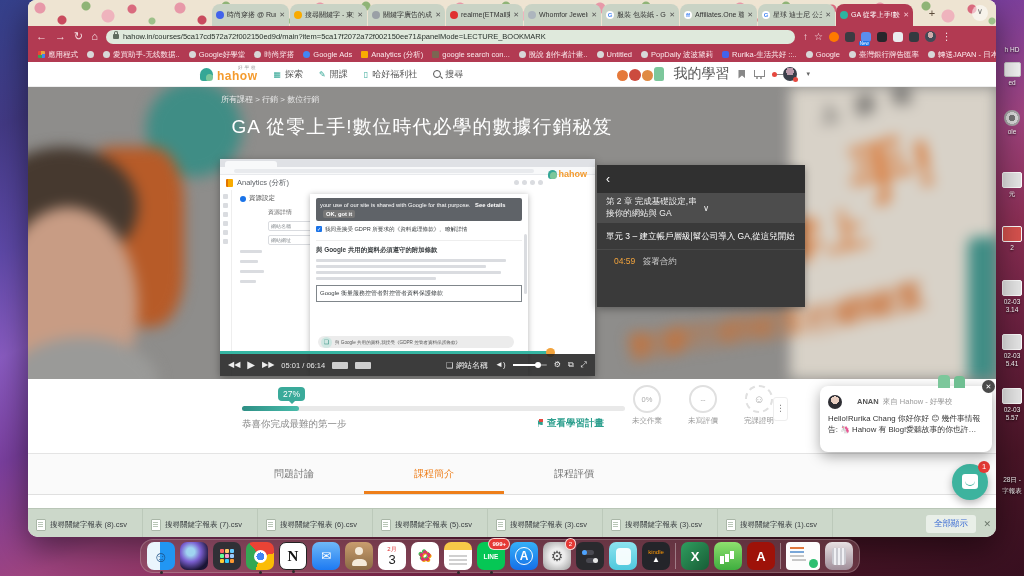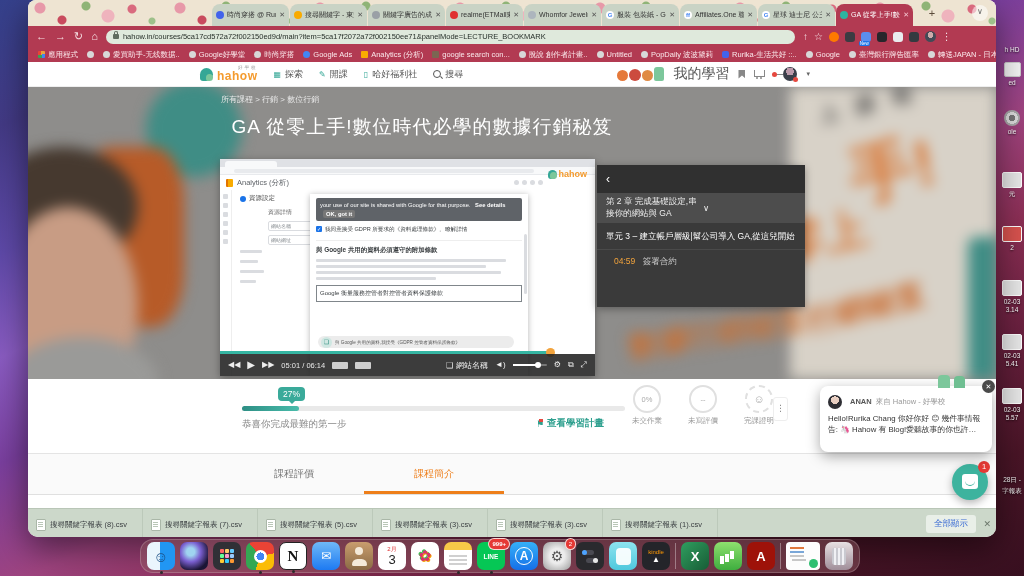--- a/index.html
+++ b/index.html
@@ -215,21 +215,21 @@
   .dl-showall{position:absolute;right:20px;top:6px;background:#e9efe8;border-radius:3px;padding:3px 8px;
               font-size:8.5px;color:#3b6cd4;}
   .dl-close{position:absolute;right:5px;top:10px;font-size:9px;color:#6a766a;}
   
   .chatpop{position:absolute;left:792px;top:386px;width:172px;height:66px;background:#fff;border-radius:8px;
            box-shadow:0 4px 14px rgba(0,0,0,.35);z-index:30;padding:9px 8px 6px;box-sizing:border-box;}
   .mascot-g{position:absolute;top:-11px;left:118px;width:12px;height:13px;background:#7cc79b;border-radius:4px 4px 0 0;}
   .mascot-g::after{content:"";position:absolute;left:16px;top:1px;width:11px;height:12px;background:#6fbf92;border-radius:4px 4px 0 0;}
   .chat-close{position:absolute;right:-3px;top:-6px;width:13px;height:13px;border-radius:50%;background:#4a4a4a;
               color:#fff;font-size:7px;text-align:center;line-height:13px;}
-  .chat-head{display:flex;align-items:center;gap:8px;}
+  .chat-head{display:flex;align-items:center;gap:15px;}
   .chat-ava{width:14px;height:14px;border-radius:50%;background:radial-gradient(circle at 50% 38%,#e9cfc2 0 4px,#2e2e34 4px);}
   .chat-meta{font-size:7.5px;color:#999;}
   .chat-meta b{color:#555;margin-right:2px;}
   .chat-msg{margin-top:4px;font-size:7.8px;color:#333;line-height:1.45;}
   .chatfab{position:absolute;left:924px;top:464px;width:36px;height:36px;border-radius:50%;background:#3db39e;
            z-index:29;box-shadow:0 3px 8px rgba(0,0,0,.3);}
   .fab-face{position:absolute;left:10px;top:10px;width:16px;height:15px;background:#fff;border-radius:3px;}
   .fab-face::after{content:"";position:absolute;left:3px;bottom:3px;width:10px;height:4px;
                    border-bottom:1.6px solid #3db39e;border-radius:0 0 8px 8px;}
   .fab-badge{position:absolute;top:-3px;right:-2px;min-width:8px;height:12px;padding:0 2px;background:#e53935;
@@ -653,34 +653,39 @@
           </div>
           <div class="p-stat">
             <div class="p-circ badge">☺</div>
             <div class="p-slabel">完課證明</div>
           </div>
         </div>
       <div class="p-dots">⋮</div>
     </div>
 
     <div class="ctabs" id="course-tabs">
+        <div class="ctab">問題討論</div>
+        <div class="ctab active">課程簡介</div>
         <div class="ctab">課程評價</div>
-        <div class="ctab active">課程簡介</div>
       </div>
     <div class="belowtabs"></div>
 
     <div class="dlbar">
       <span id="dl-items" style="display:flex;height:100%;">
           <span class="dlitem">
             <span class="dlpage"></span>
             <span>搜尋關鍵字報表 (8).csv</span>
           </span>
           <span class="dlitem">
             <span class="dlpage"></span>
             <span>搜尋關鍵字報表 (7).csv</span>
+          </span>
+          <span class="dlitem">
+            <span class="dlpage"></span>
+            <span>搜尋關鍵字報表 (6).csv</span>
           </span>
           <span class="dlitem">
             <span class="dlpage"></span>
             <span>搜尋關鍵字報表 (5).csv</span>
           </span>
           <span class="dlitem">
             <span class="dlpage"></span>
             <span>搜尋關鍵字報表 (3).csv</span>
           </span>
           <span class="dlitem">

